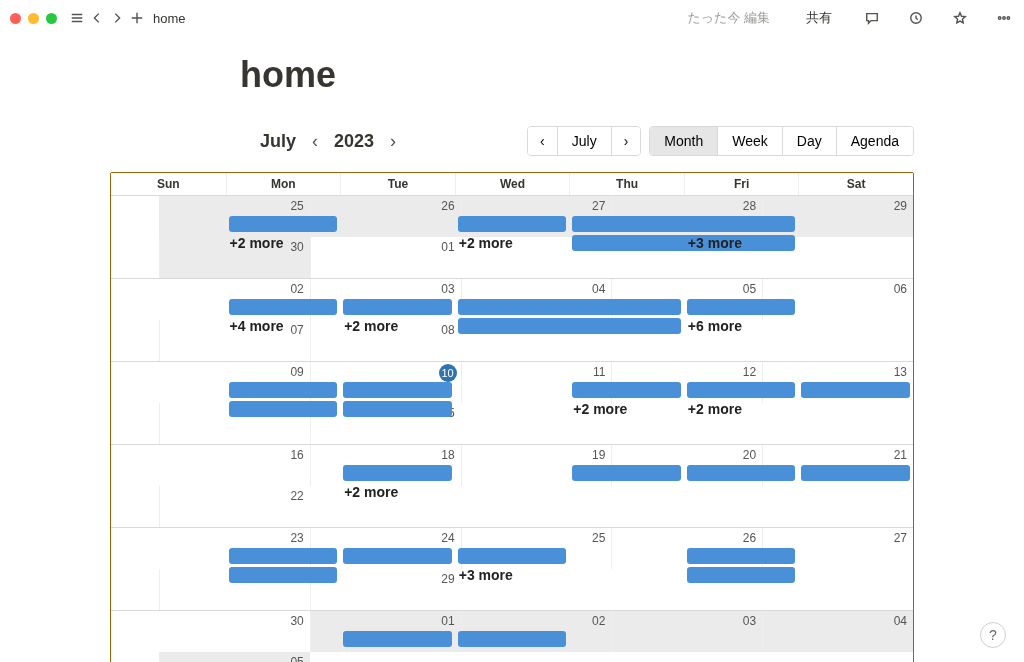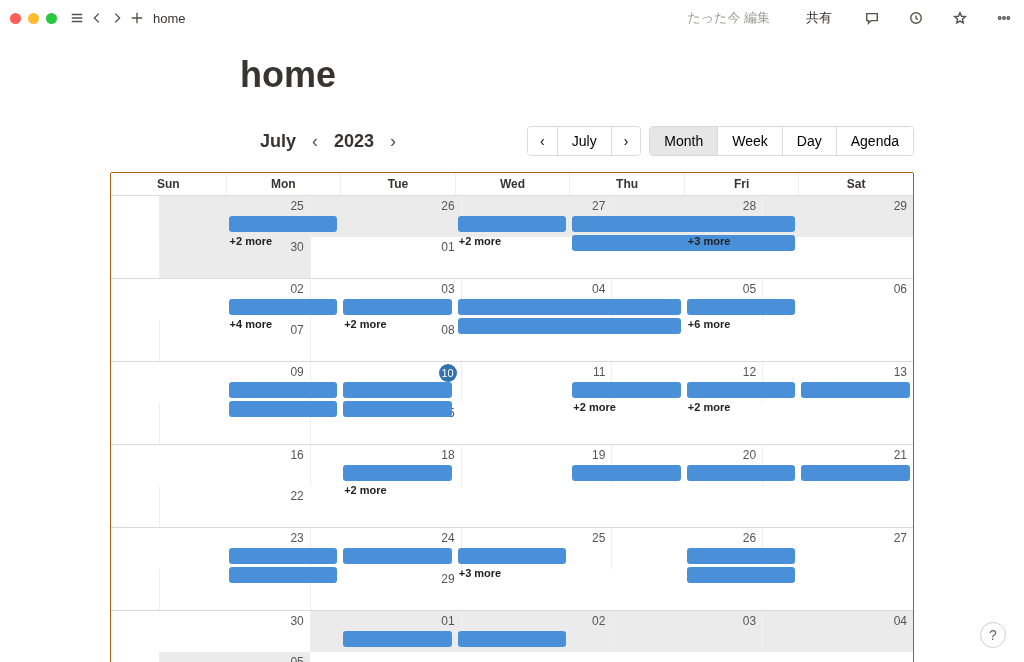--- a/index.html
+++ b/index.html
@@ -146,21 +146,21 @@
   }
   .event-bar {
     position: absolute;
     height: 16px;
     background: #4a90d9;
     border-radius: 3px;
     pointer-events: auto;
   }
   .more-link {
     position: absolute;
-    font-size: 11px;
+    font-size: 14px;
     font-weight: 600;
     color: #222;
     pointer-events: auto;
     cursor: pointer;
   }
 
   
   .help {
     position: absolute;
     right: 18px; bottom: 14px;

